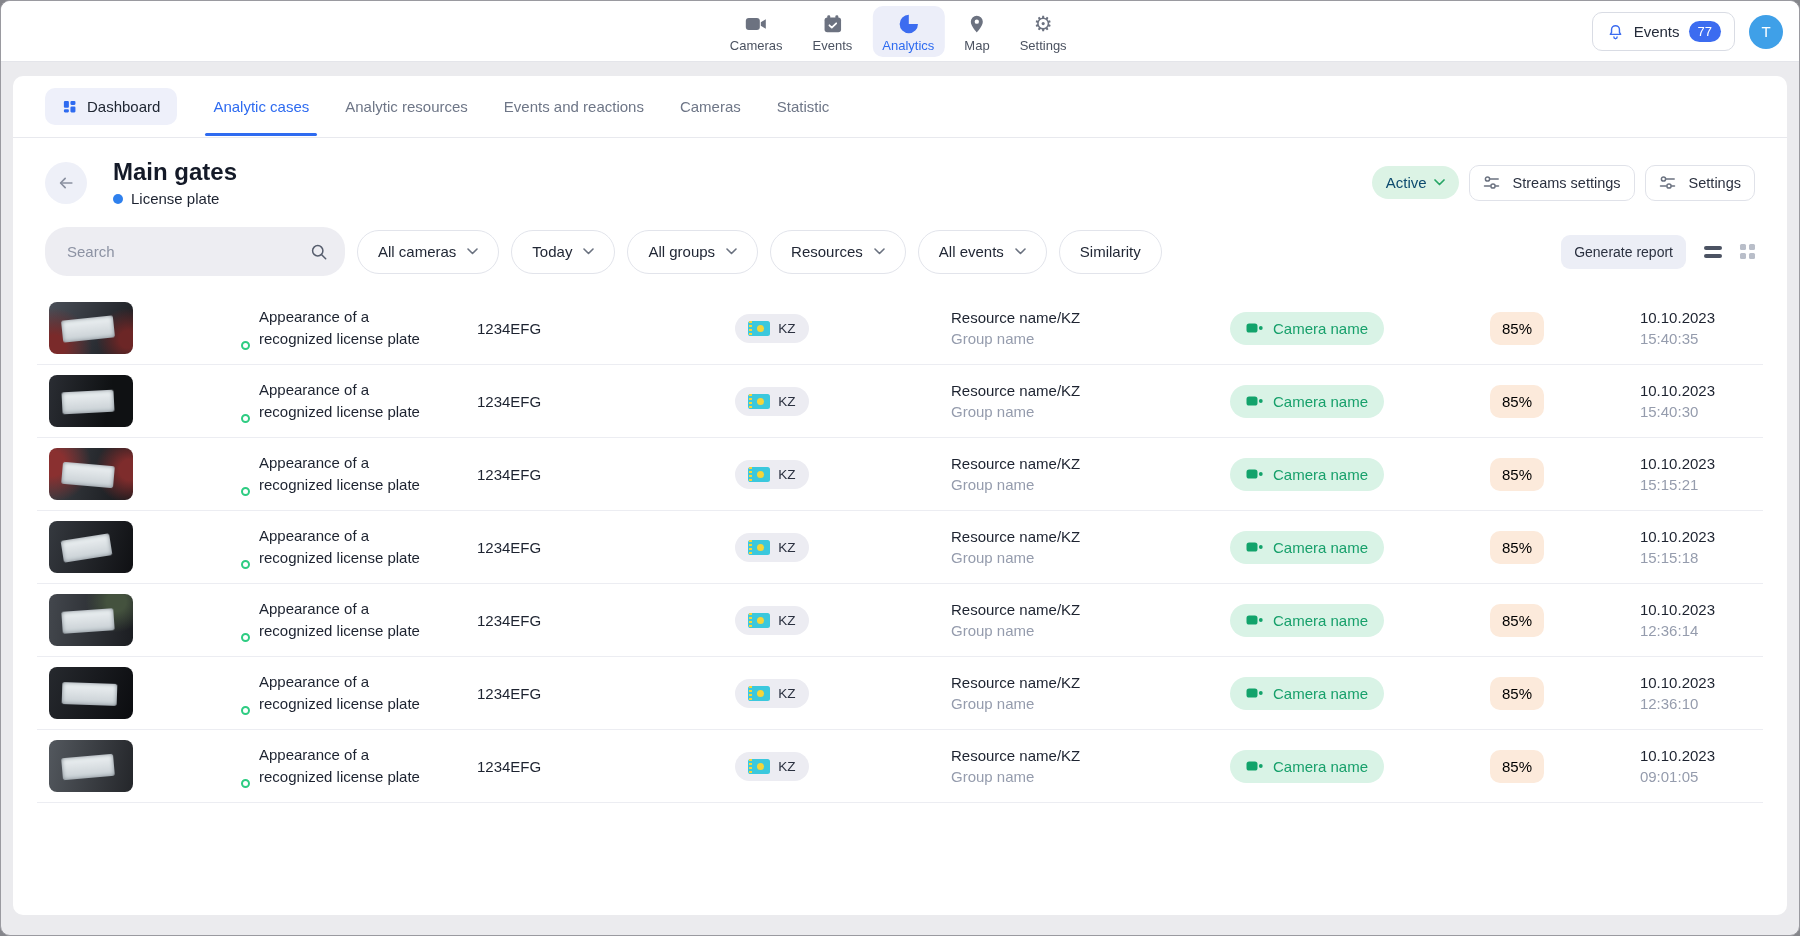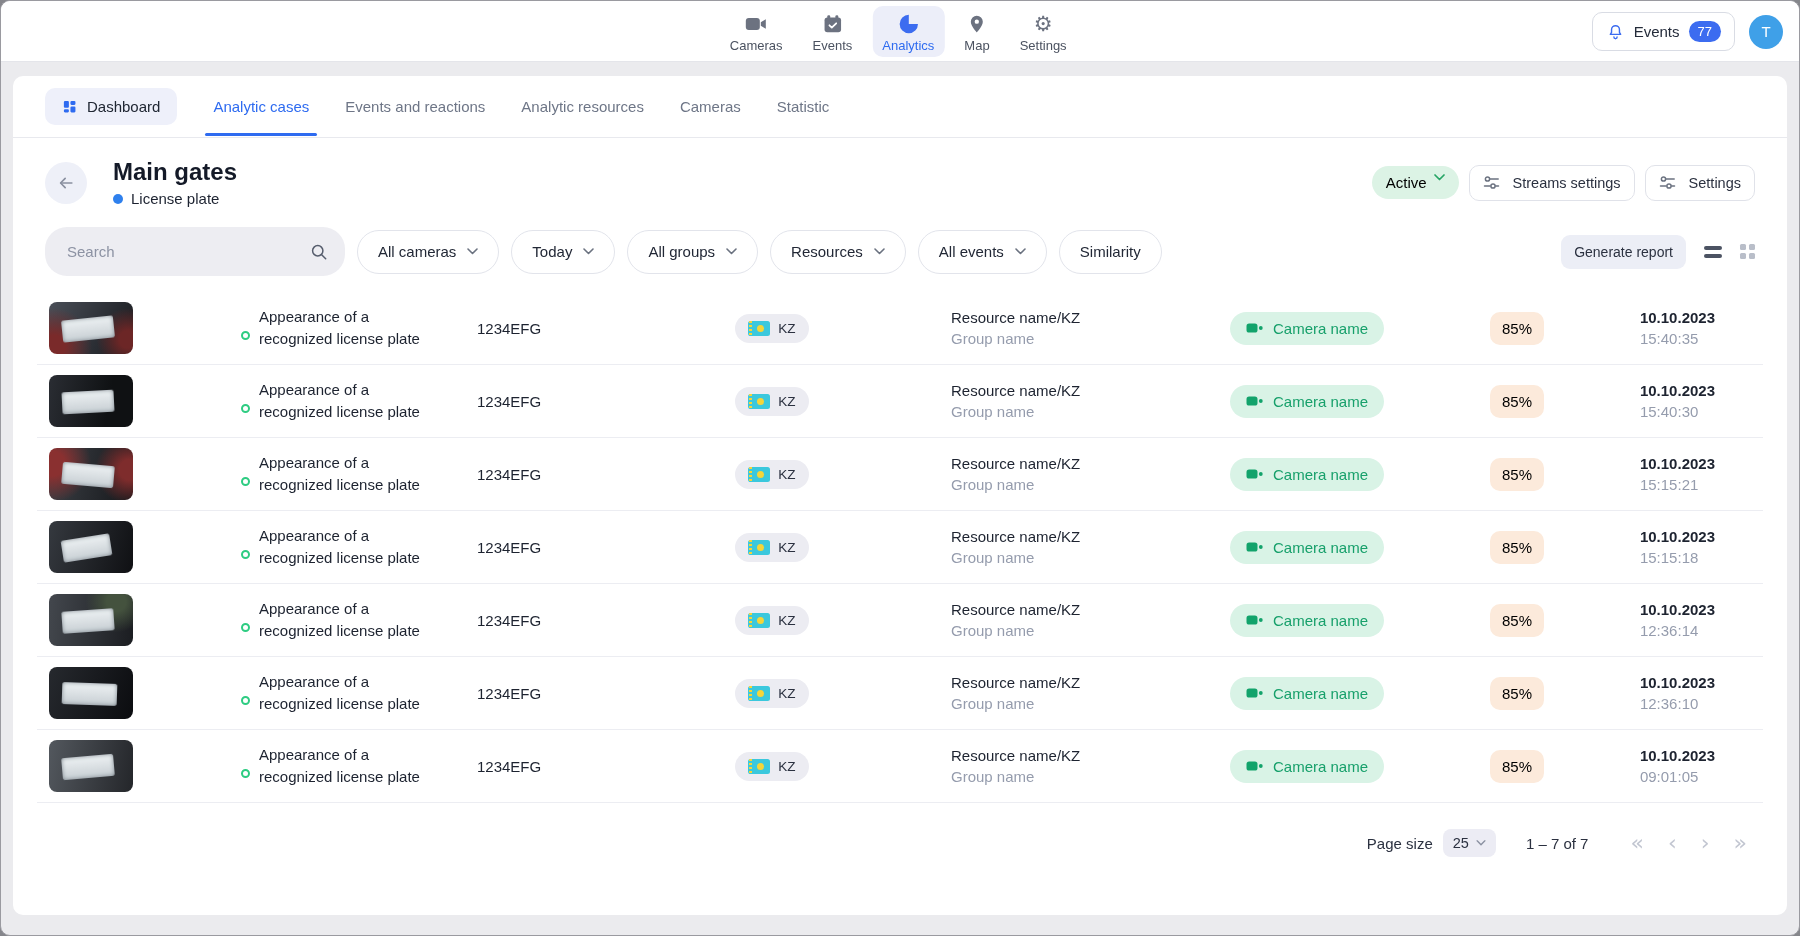--- a/index.html
+++ b/index.html
@@ -33,21 +33,21 @@
   .tab.active::after { content:''; position:absolute; left:-8px; right:-8px; bottom:-1px; height:3px; border-radius:2px; background:#2e6bf0; }
 
   
   .page-head { display:flex; align-items:center; padding:20px 32px 6px 32px; }
   .back-btn { width:42px; height:42px; border-radius:50%; background:#eef0f8; display:flex; align-items:center; justify-content:center; margin-right:26px; cursor:pointer; flex:none; }
   .page-title { font-size:24px; font-weight:bold; color:#141a28; }
   .page-sub { display:flex; align-items:center; gap:8px; margin-top:4px; }
   .sub-dot { width:10px; height:10px; border-radius:50%; background:#2f80ed; }
   .sub-label { font-size:15px; color:#1c2230; }
   .head-right { margin-left:auto; display:flex; align-items:center; gap:10px; }
-  .active-pill { display:flex; gap:7px; background:#dcf3e5; color:#000000; border-radius:17px; padding:8px 14px; font-size:15px; cursor:pointer; }
+  .active-pill { display:flex; align-items:center; gap:7px; background:#dcf3e5; color:#0c4a6e; border-radius:17px; padding:8px 14px; font-size:15px; cursor:pointer; }
   .outline-btn { display:flex; align-items:center; gap:13px; border:1px solid #e0e2e9; border-radius:10px; padding:9px 13px; background:#fff; font-size:14.5px; color:#2b3140; cursor:pointer; white-space:nowrap; }
 
   
   .filters { display:flex; align-items:center; gap:12px; padding:14px 32px 16px 32px; }
   .search { width:300px; height:49px; background:#ededf2; border-radius:22px; display:flex; align-items:center; padding:0 16px 0 22px; }
   .search input { flex:1; border:none; outline:none; background:transparent; font-size:15px; color:#333a48; font-family:"Liberation Sans", sans-serif; }
   .search input::placeholder { color:#8c92a3; }
   .pill { height:44px; border:1px solid #e2e4eb; border-radius:22px; display:flex; align-items:center; gap:11px; padding:0 20px; font-size:15px; color:#222836; background:#fff; cursor:pointer; white-space:nowrap; }
   .chev { color:#6b7280; display:flex; }
   .filters-right { margin-left:auto; display:flex; align-items:center; gap:18px; }
@@ -70,39 +70,39 @@
   .c-img { padding-left:12px; }
   .thumb { width:84px; height:52px; border-radius:8px; position:relative; overflow:hidden; cursor:pointer; }
   .thumb::after { content:''; position:absolute; left:16%; top:30%; width:62%; height:42%; border-radius:3px; background:linear-gradient(#eef2f4,#c7ced3); box-shadow:inset 0 0 4px #7b858c; transform:rotate(-6deg); filter:blur(.6px); }
   .t1 { background:radial-gradient(circle at 6% 85%, #7a2a2a 0 12%, transparent 42%), radial-gradient(circle at 94% 72%, #6c2626 0 10%, transparent 36%), linear-gradient(115deg,#4a4f58,#17191d); }
   .t2 { background:linear-gradient(100deg,#2a2d33,#0f1113 70%); } .t2::after{ transform:rotate(-3deg); }
   .t3 { background:radial-gradient(circle at 4% 30%, #8a3030 0 14%, transparent 44%), radial-gradient(circle at 96% 42%, #7e2c2c 0 12%, transparent 40%), linear-gradient(100deg,#3c4046,#15171a); } .t3::after{ transform:rotate(5deg); }
   .t4 { background:linear-gradient(105deg,#35393f,#0f1013); } .t4::after{ transform:rotate(-9deg); width:58%; }
   .t5 { background:radial-gradient(circle at 80% 15%, #44523e 0 12%, transparent 38%), linear-gradient(95deg,#43474d,#1b1d21); } .t5::after{ transform:rotate(-4deg); }
   .t6 { background:linear-gradient(110deg,#26292e,#0b0c0f); } .t6::after{ transform:rotate(2deg); width:66%; }
   .t7 { background:linear-gradient(100deg,#53585e,#24262a); } .t7::after{ transform:rotate(-5deg); }
-  .c-name { display:flex; align-items:center; gap:9px; padding-left:4px; }
+  .c-name { display:flex; align-items:flex-end; gap:9px; padding-left:4px; }
   .evt-circle { width:9px; height:9px; border:2px solid #2ecc82; border-radius:50%; flex:none; margin-top:14px; }
   .evt-name { font-size:15px; color:#1d2330; line-height:1.45; max-width:185px; }
   .c-num { padding-left:10px; font-size:15px; color:#1d2330; }
   .c-cc { display:flex; justify-content:center; }
   .cc-badge { display:flex; align-items:center; gap:8px; background:#ececf2; border-radius:15px; padding:7px 13px; font-size:13.5px; color:#2b3140; }
   .flag { width:22px; height:15px; border-radius:2.5px; background:#3bc8dd; position:relative; overflow:hidden; flex:none; }
   .flag-sun { position:absolute; left:50%; top:50%; width:7px; height:7px; margin:-3.5px 0 0 -2px; border-radius:50%; background:#f5d539; }
   .flag-orn { position:absolute; left:1px; top:0; bottom:0; width:3px; background:repeating-linear-gradient(#f5d539 0 2px, #3bc8dd 2px 4px); }
   .c-plate { padding-left:34px; }
   .plate-name { font-size:15px; color:#1d2330; }
   .group-name { font-size:15px; color:#959cad; margin-top:4px; }
   .c-cam { display:flex; justify-content:center; }
   .cam-badge { display:flex; align-items:center; gap:9px; background:#d9f3e6; border-radius:18px; padding:8px 16px; font-size:15px; color:#17a06b; cursor:pointer; }
   .c-sim { display:flex; justify-content:center; }
   .sim-badge { background:#fceadb; color:#000000; border-radius:10px; padding:8px 12px; font-size:15px; }
   .c-date { display:flex; justify-content:flex-end; padding-right:48px; }
   .date-block { text-align:left; }
-  .date-line { font-size:15px; color:#1d2330;font-weight:bold; }
+  .date-line { font-size:15px; color:#1d2330; }
   .time-line { font-size:15px; color:#959cad; margin-top:4px; }
 
   
   .footer { display:flex; align-items:center; justify-content:flex-end; gap:30px; padding:26px 40px 0 0; }
   .pagesize { display:flex; align-items:center; gap:10px; font-size:15px; color:#2b3140; }
   .pagesize-pill { display:flex; align-items:center; gap:7px; background:#ececf4; border-radius:8px; padding:6px 10px; font-size:14.5px; color:#2b3140; cursor:pointer; }
   .range { font-size:15px; color:#2b3140; }
   .pager { display:flex; align-items:center; gap:24px; margin-left:12px; }
   .pager span { font-size:22px; color:#c2c6d1; cursor:pointer; line-height:1; font-family:"DejaVu Sans", sans-serif; }
 </style>
@@ -178,22 +178,22 @@
           <svg width="15" height="15" viewBox="0 0 24 24" fill="#2e6bf0">
               <rect x="3" y="3" width="8" height="11" rx="1.8"></rect>
               <rect x="13.5" y="3" width="8" height="6.5" rx="1.8"></rect>
               <rect x="3" y="16.5" width="8" height="5" rx="1.8"></rect>
               <rect x="13.5" y="12" width="8" height="9.5" rx="1.8"></rect>
             </svg>
         </span>
         <span>Dashboard</span>
       </div>
       <div class="tab active">Analytic cases</div>
+      <div class="tab">Analytic resources</div>
       <div class="tab">Events and reactions</div>
-      <div class="tab">Analytic resources</div>
       <div class="tab">Cameras</div>
       <div class="tab">Statistic</div>
     </div>
 
     <div class="page-head">
       <div class="back-btn">
         <svg width="20" height="20" viewBox="0 0 24 24" fill="none" stroke="#8a90a0" stroke-width="2" stroke-linecap="round" stroke-linejoin="round">
             <path d="M19 12H6"></path>
             <path d="M11 6.5 5.5 12l5.5 5.5"></path>
           </svg>
@@ -614,35 +614,15 @@
     <div class="c-date">
       <div class="date-block">
         <div class="date-line">10.10.2023</div>
         <div class="time-line">09:01:05</div>
       </div>
     </div>
   </div>
 </div>
     </div>
 
-    <div class="footer">
-      <div class="pagesize">
-        <span>Page size</span>
-        <span class="pagesize-pill">
-          <span>25</span>
-          <span class="chev" style="color:#8a90a0;">
-              <svg width="10" height="6" viewBox="0 0 11 7" fill="none" stroke="currentColor" stroke-width="1.6" stroke-linecap="round" stroke-linejoin="round">
-                <path d="M1 1l4.5 4.5L10 1"></path>
-              </svg>
-            </span>
-        </span>
-      </div>
-      <div class="range">1 – 7 of 7</div>
-      <div class="pager">
-        <span>«</span>
-        <span>‹</span>
-        <span>›</span>
-        <span>»</span>
-      </div>
-    </div>
 
   </div>
 </div>
 
 </body></html>

